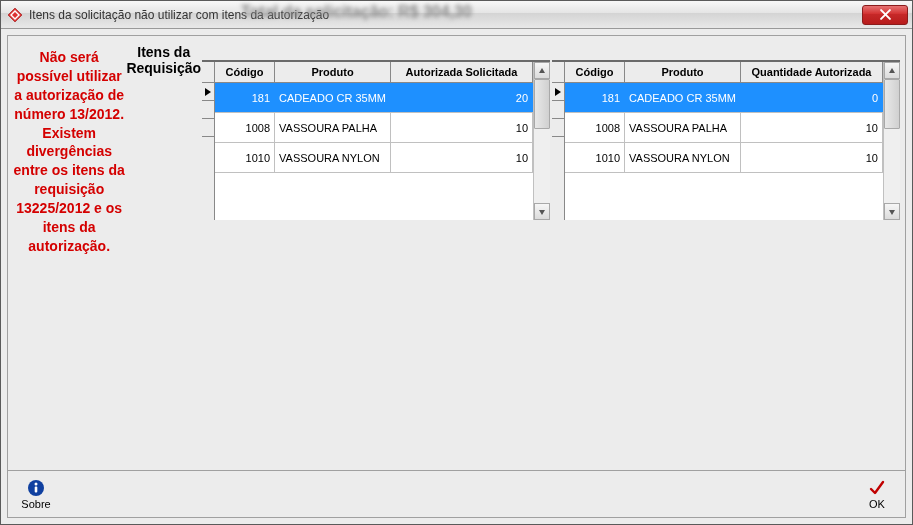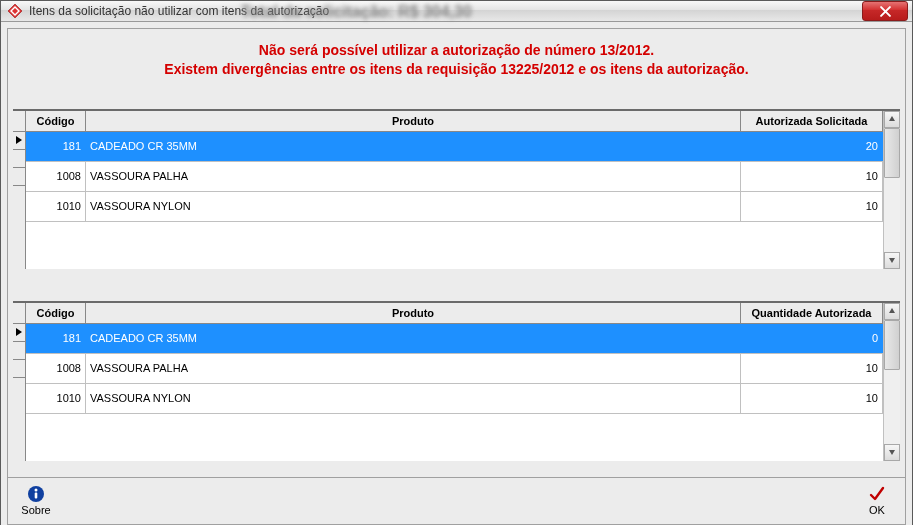--- a/index.html
+++ b/index.html
@@ -69,21 +69,21 @@
     padding: 6px 6px 0 6px;
     display: flex;
     flex-direction: column;
   }
   .panel {
     flex: 1;
     border: 1px solid #a0a0a0;
     background: #ececec;
     padding: 8px 4px 0 4px;
     display: flex;
-    flex-direction: column;
+    flex-direction: row;
     border-bottom: none;
   }
   .warning {
     text-align: center;
     color: #d40000;
     font-weight: bold;
     font-size: 14px;
     line-height: 1.35;
     margin: 4px 0 14px 0;
   }
@@ -235,20 +235,21 @@
     </div>
   </div>
 
   <div class="content">
     <div class="panel">
       <div class="warning">
         <span>Não será possível utilizar a autorização de número 13/2012.</span><br>
         <span>Existem divergências entre os itens da requisição 13225/2012 e os itens da autorização.</span>
       </div>
 
+      <div class="section-title">Itens da Requisição</div>
 
       <div class="grid-wrap">
         <div class="row-indicator-col">
           <div class="hdr"></div>
           <div class="ind">
               <svg viewBox="0 0 8 8">
                 <polygon points="1,0 7,4 1,8" fill="#000"></polygon>
               </svg>
             </div>
           <div class="ind"></div>

